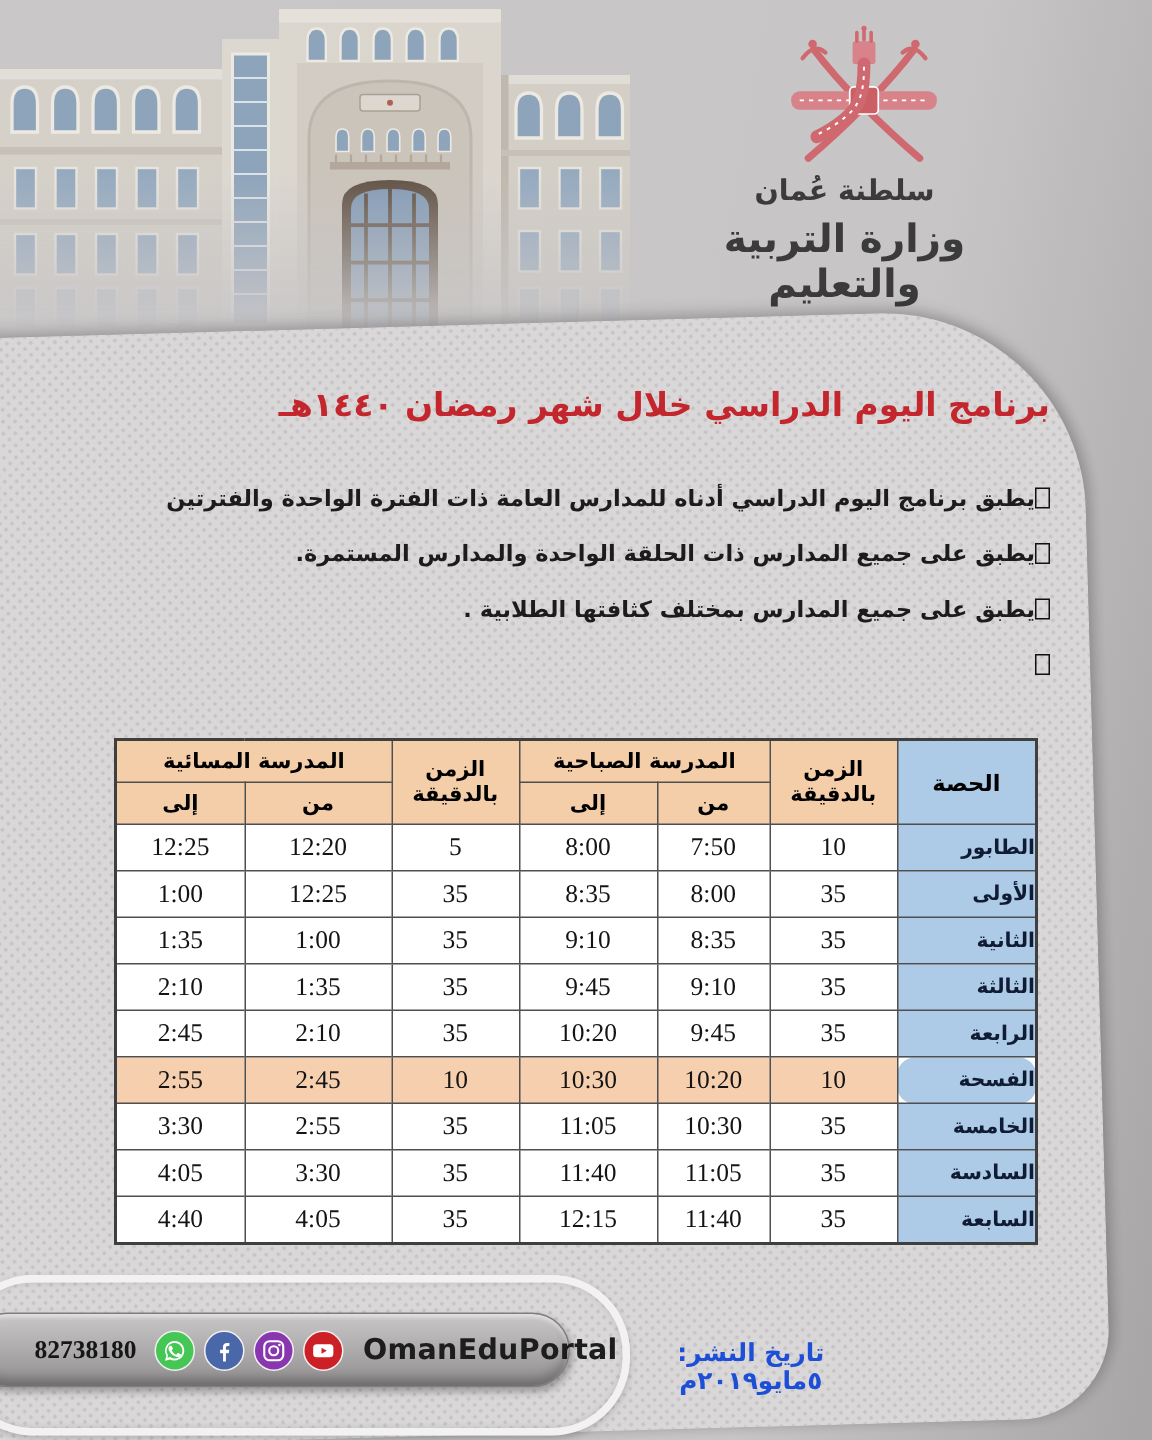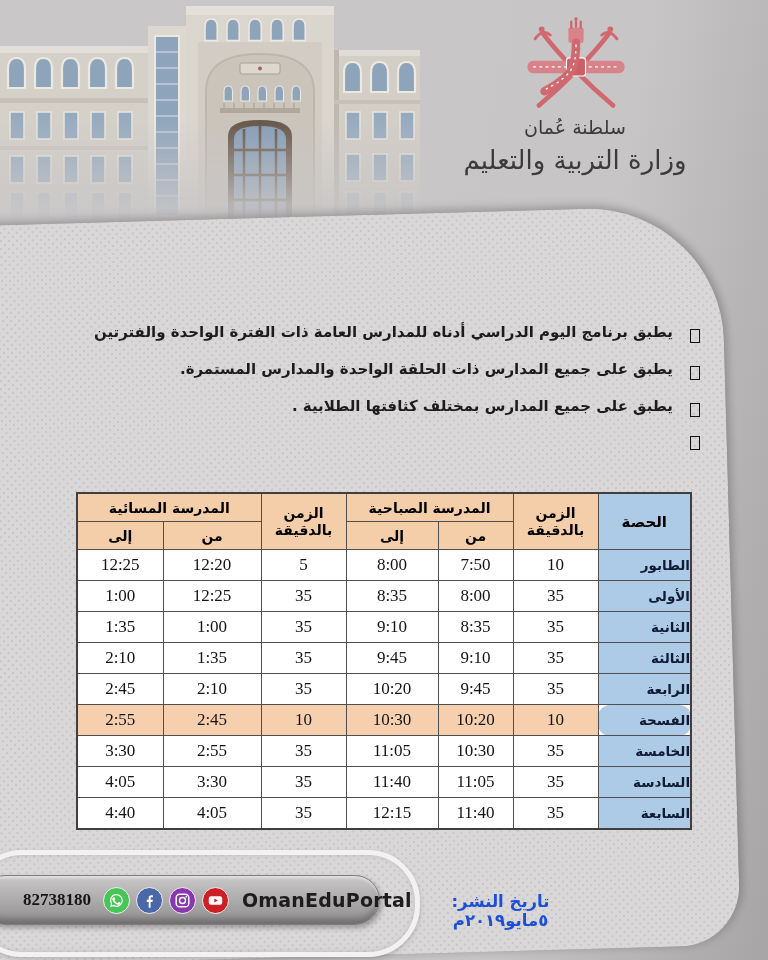--- a/index.html
+++ b/index.html
@@ -13,21 +13,21 @@
   }
   html,body{margin:0;padding:0;}
   body{
     width:768px;height:960px;position:relative;overflow:hidden;
     font-family:"DejaVu Sans",sans-serif;
     background:linear-gradient(100deg,#c9c7c8 0%,#c7c5c6 70%,#a7a5a6 100%);
   }
   
   .building{position:absolute;left:0;top:0;width:420px;height:230px;z-index:1;opacity:.95;}
   .emblem{position:absolute;left:512px;top:16px;width:128px;height:100px;z-index:1;}
-  .org{position:absolute;left:440px;top:116px;width:270px;text-align:center;direction:rtl;color:#3c3b3b;z-index:1;}
+  .org{position:absolute;left:428px;top:116px;width:270px;text-align:center;direction:rtl;color:#3c3b3b;z-index:1;font-weight:bold;}
   .org-line1{font-size:19px;letter-spacing:1px;}
   .org-line2{font-size:26px;margin-top:7px;letter-spacing:.5px;}
   
   .panel{
     position:absolute;left:-60px;top:226px;width:800px;height:740px;z-index:2;
     background-color:var(--panel-gray);
     background-image:
       radial-gradient(var(--panel-dot) 1.1px, transparent 1.4px),
       radial-gradient(var(--panel-dot) 1.1px, transparent 1.4px);
     background-size:8px 8px,8px 8px;
@@ -37,21 +37,21 @@
     transform-origin:40px 700px;
     box-shadow:0 -4px 10px rgba(0,0,0,.16), 4px 0 8px rgba(0,0,0,.12);
   }
   .content{position:absolute;inset:0;z-index:3;}
   
   .page-title{
     position:absolute;left:40px;top:258px;width:660px;text-align:right;direction:rtl;
     color:var(--accent-red);font-size:22px;font-weight:bold;
   }
   .bullets{position:absolute;left:55px;top:322px;width:645px;direction:rtl;}
-  .bullet{display:flex;align-items:flex-end;gap:17px;margin-bottom:16px;
+  .bullet{display:flex;align-items:flex-start;margin-bottom:16px;
     color:var(--text-dark);font-size:15px;font-weight:bold;line-height:21px;}
   .bullet .sq{flex:0 0 auto;width:8px;height:12px;border:1.6px solid #111;margin-top:3px;background:transparent;}
   
   .sched{position:absolute;left:76px;top:492px;width:614px;border-collapse:collapse;
     table-layout:fixed;direction:rtl;border:2px solid #3f3f3f;background:#fff;}
   .sched th,.sched td{border:1px solid var(--table-border);text-align:center;vertical-align:middle;padding:0;}
   .sched thead th{background:var(--table-header-peach);color:#000;font-size:14px;font-weight:bold;height:27px;}
   .sched thead th.period-h{background:var(--table-period-blue);font-size:15px;}
   .sched thead .two-line span{display:block;line-height:17px;}
   .sched tbody td{height:30px;font-family:"Liberation Serif","DejaVu Serif",serif;
@@ -196,20 +196,21 @@
 </svg>
 
 <div class="org">
   <div class="org-line1">سلطنة عُمان</div>
   <div class="org-line2">وزارة التربية والتعليم</div>
 </div>
 
 <div class="panel"></div>
 
 <div class="content">
+  <div class="page-title">برنامج اليوم الدراسي خلال شهر رمضان ١٤٤٠هـ</div>
 
   <div class="bullets">
     <div class="bullet">
       <span class="sq"></span>
       <span>يطبق برنامج اليوم الدراسي أدناه للمدارس العامة ذات الفترة الواحدة والفترتين</span>
     </div>
     <div class="bullet">
       <span class="sq"></span>
       <span>يطبق على جميع المدارس ذات الحلقة الواحدة والمدارس المستمرة.</span>
     </div>

